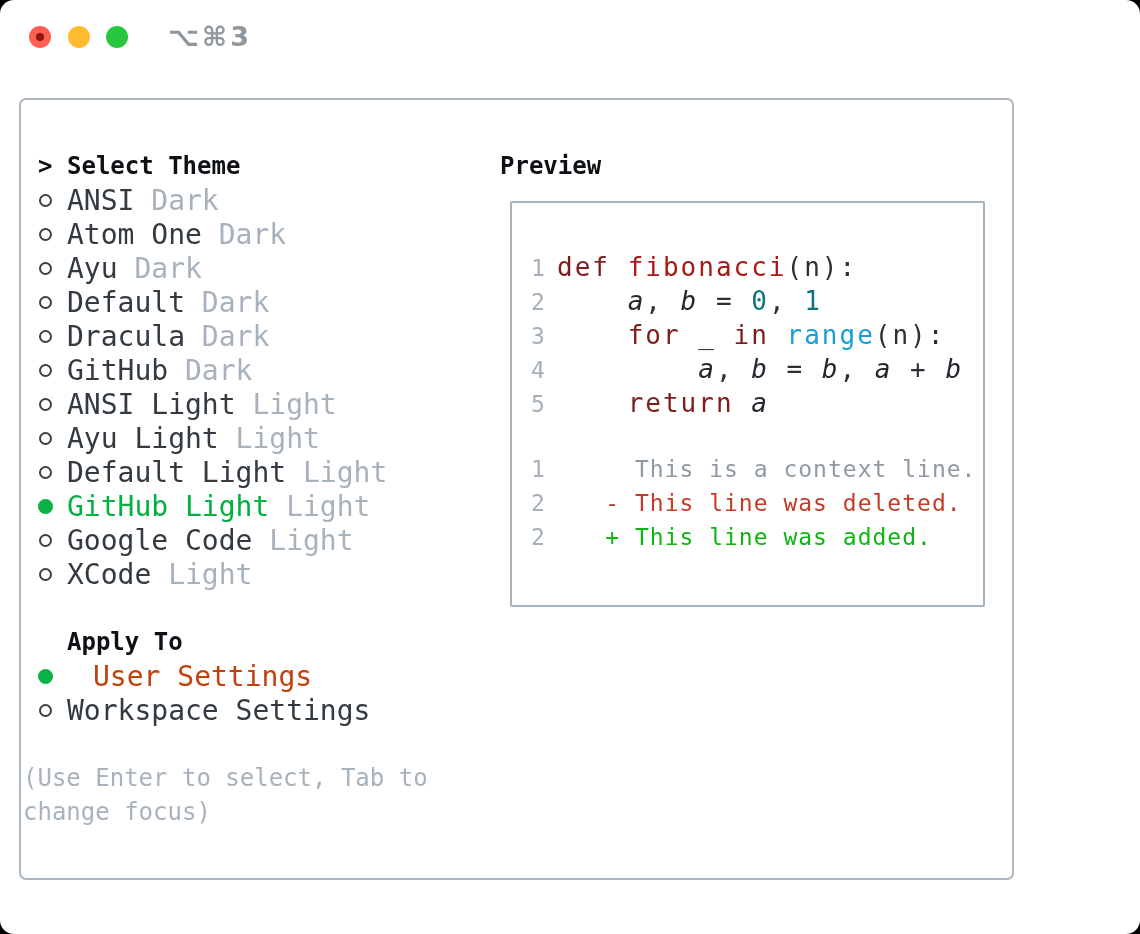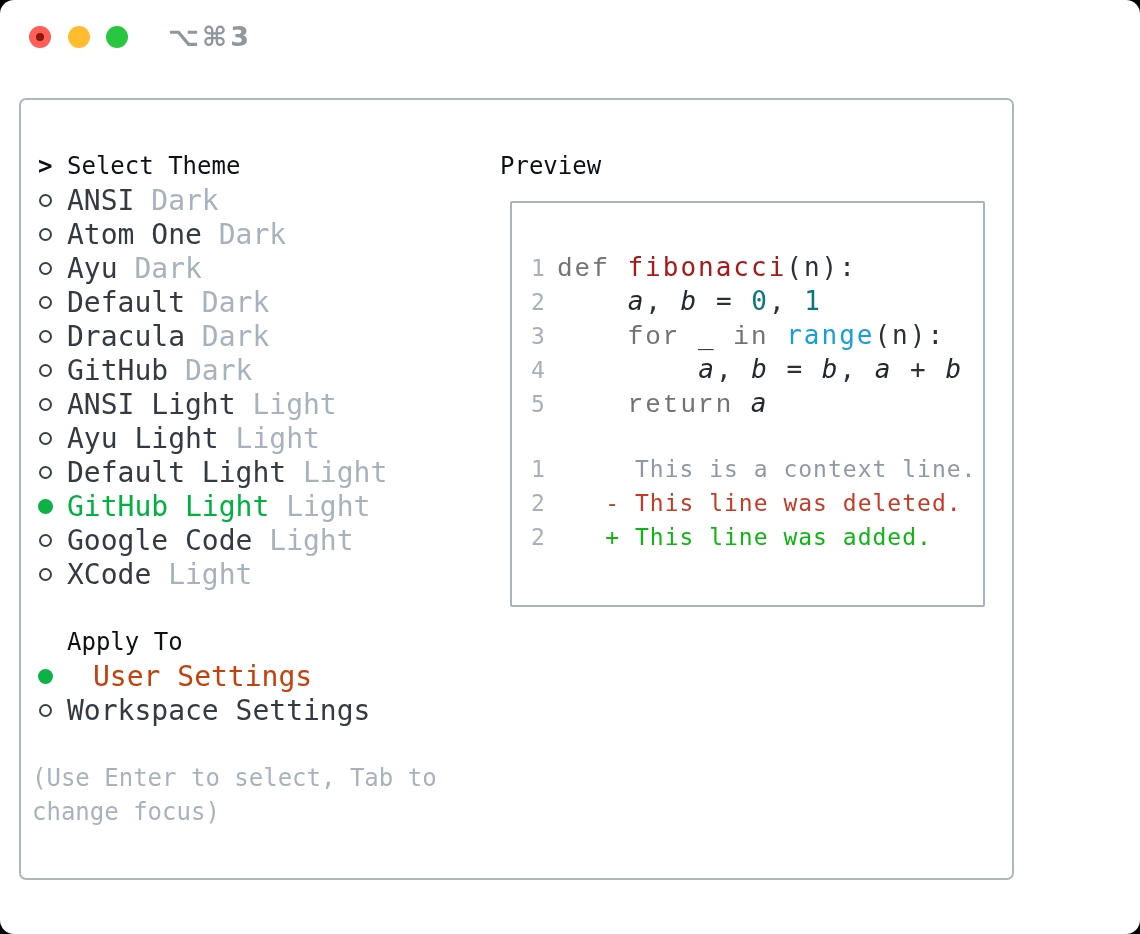--- a/index.html
+++ b/index.html
@@ -22,39 +22,39 @@
     position:absolute; left:19px; top:98px; width:995px; height:782px;
     border:2px solid #aeb6bf; border-radius:7px; background:#fff;
   }
   .row { display:flex; align-items:center; height:34px; white-space:pre; }
   .marker-cell { width:29px; display:flex; align-items:center; flex:none; }
   .radio-circle { width:13px; height:13px; border:2px solid #394046; border-radius:50%; margin-left:1px; }
   .radio-circle.sel { width:15px; height:15px; border:none; margin-left:0; }
   .chevron { font-size:24px; font-weight:bold; color:#0d1116; }
   #theme-list { position:absolute; left:17px; top:49px; }
   #apply-block { position:absolute; left:17px; top:525px; }
-  #help-block  { position:absolute; left:11px; top:661px; font-size:24px; color:#a8b2bd; }
+  #help-block  { position:absolute; left:2px; top:661px; font-size:24px; color:#a8b2bd; }
   #help-block .row { height:34px; }
-  .hdr { font-size:24px; font-weight:normal; color:#0d1116; }
+  .hdr { font-size:24px; font-weight:bold; color:#0d1116; }
   .item-name { font-size:28px; color:#333a41; }
   .item-variant { font-size:28px; color:#a8b2bd; }
   
   #preview-header { position:absolute; left:479px; top:49px;text-align:center; }
   #preview-box {
     position:absolute; left:489px; top:101px; width:475px; height:406px;
     border:2px solid #a9b3bd; border-radius:2px; background:#fff;
     padding:49px 0 0 19px; overflow:hidden;
   }
   .code-row { display:flex; align-items:baseline; height:34px; white-space:pre; }
   .lineno { flex:none; width:26px; font-size:23px; color:#a6b0bb; }
   .code-tokens { font-size:26px; letter-spacing:2px; color:#2a3036; }
   .spacer-line { height:34px; }
   .diff-row { display:flex; align-items:baseline; height:34px; white-space:pre; font-size:23px; letter-spacing:1px; }
   .diff-row .lineno { width:auto; }
-  .tok-kw { color:#737373;font-family:Liberation Mono, monospace; }
+  .tok-kw { color:#7f1d1d; }
   .tok-fn { color:#a81919; }
   .tok-var { color:#22282e; font-style:italic; }
   .tok-num { color:#0c7580; }
   .tok-call { color:#189fd7;text-align:center; }
   .tok-pl { color:#2a3036; }
   .diff-ctx { color:#8f99a3; }
   .diff-del { color:#c53b26; }
   .diff-add { color:#0fb512; }
 </style>
 </head>

